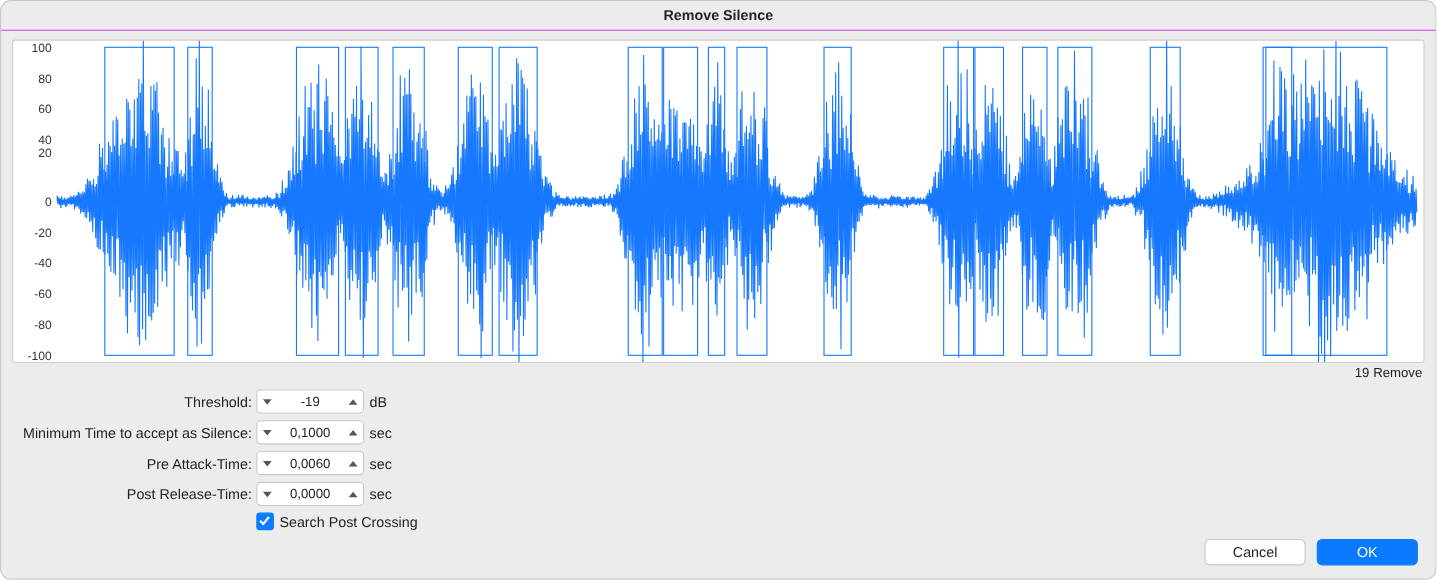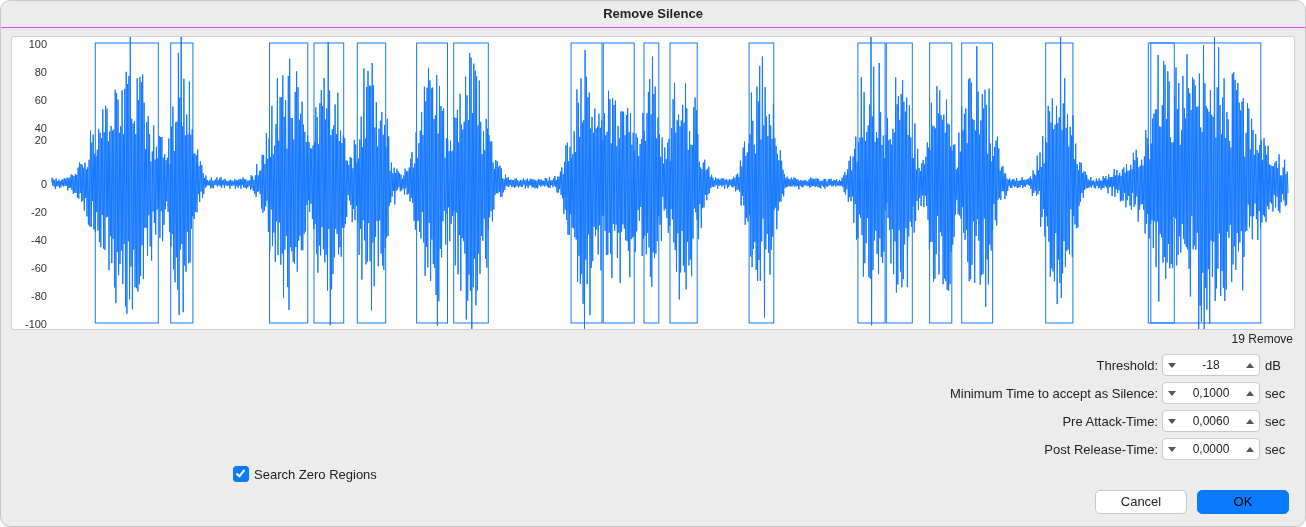--- a/index.html
+++ b/index.html
@@ -6,35 +6,35 @@
   .window{width:1306px;height:527px;box-sizing:border-box;border:1px solid #c8c8c8;border-radius:10px;background:#ececec;position:relative;padding:0;}
   .titlebar{height:26px;line-height:26px;text-align:center;font-weight:600;border-bottom:1px solid #d946ef;font-size:13px;}
   .content{padding:8px 10px 10px 10px;}
   .wave-wrap{position:relative;}
   .wave-frame{border:1px solid #cfcfcf;background:#fff;border-radius:3px;padding:0;}
   .axis-col{position:absolute;left:4px;top:2px;bottom:2px;width:32px;font-size:11px;color:#333;}
   .yaxis-tick{position:absolute;left:0;width:100%;text-align:right;}
   svg.wave{display:block;}
   .region-count{text-align:right;font-size:12px;color:#222;padding-right:2px;margin-top:2px;}
   .form{margin-top:6px;}
-  .row{display:flex;align-items:center;height:26px;margin-bottom:2px;justify-content:flex-end;}
+  .row{display:flex;align-items:center;height:26px;margin-bottom:2px;}
   .row-label{width:218px;text-align:right;padding-right:4px;}
   .stepper{display:inline-flex;align-items:center;border:1px solid #c9c9c9;border-radius:4px;background:#fff;height:20px;width:96px;overflow:hidden;}
   .stepper .sbtn{width:18px;height:100%;display:flex;align-items:center;justify-content:center;cursor:pointer;user-select:none;color:#555;}
   .stepper .value{flex:1;text-align:center;font-size:12px;}
   .unit{margin-left:5px;width:30px;}
   .checkbox-row{display:flex;align-items:center;margin-top:4px;}
   .checkbox-row .spacer{width:218px;}
   .cb{appearance:none;width:14px;height:14px;border:1px solid #888;border-radius:3px;margin:0 5px 0 4px;position:relative;cursor:pointer;background:#fff;}
   .cb.checked{background:#0a7bff;border-color:#0a7bff;}
   .cb.checked::after{content:"";position:absolute;left:4px;top:1px;width:3px;height:7px;border:solid #fff;border-width:0 2px 2px 0;transform:rotate(40deg);}
   .buttons{position:absolute;right:16px;bottom:12px;display:flex;gap:10px;align-items:flex-end;}
   .btn{height:22px;min-width:62px;padding:0 14px;border-radius:5px;font-size:13px;line-height:22px;text-align:center;cursor:pointer;user-select:none;}
   .btn.default{background:#fff;border:1px solid #c7c7c7;}
-  .btn.primary{background:#0a7bff;color:#000000;border:1px solid #0a7bff;font-weight:500;}
+  .btn.primary{background:#0a7bff;color:#ffffff;border:1px solid #0a7bff;font-weight:500;}
   .chev{display:inline-block;width:0;height:0;border-left:4px solid transparent;border-right:4px solid transparent;}
   .chev.down{border-top:5px solid #555;}
   .chev.up{border-bottom:5px solid #555;}
 </style>
 </head>
 <body>
 
 <div class="window">
   <div class="titlebar">Remove Silence</div>
   <div class="content">
@@ -83,21 +83,21 @@
       </div>
     </div>
 
     <div class="form">
       <div class="row">
         <div class="row-label">Threshold:</div>
         <div class="stepper">
           <div class="sbtn">
               <span class="chev down"></span>
             </div>
-          <div class="value">-18</div>
+          <div class="value">-19</div>
           <div class="sbtn">
               <span class="chev up"></span>
             </div>
         </div>
         <div class="unit">dB</div>
       </div>
       <div class="row">
         <div class="row-label">Minimum Time to accept as Silence:</div>
         <div class="stepper">
           <div class="sbtn">
@@ -132,21 +132,21 @@
           <div class="value">0,0000</div>
           <div class="sbtn">
               <span class="chev up"></span>
             </div>
         </div>
         <div class="unit">sec</div>
       </div>
       <div class="checkbox-row">
         <div class="spacer"></div>
         <span id="zero-cb" class="cb checked"></span>
-        <span>Search Zero Regions</span>
+        <span>Search Post Crossing</span>
       </div>
     </div>
 
     <div class="buttons">
       <div class="btn default">Cancel</div>
       <div class="btn primary">OK</div>
     </div>
 
   </div>
 </div>

